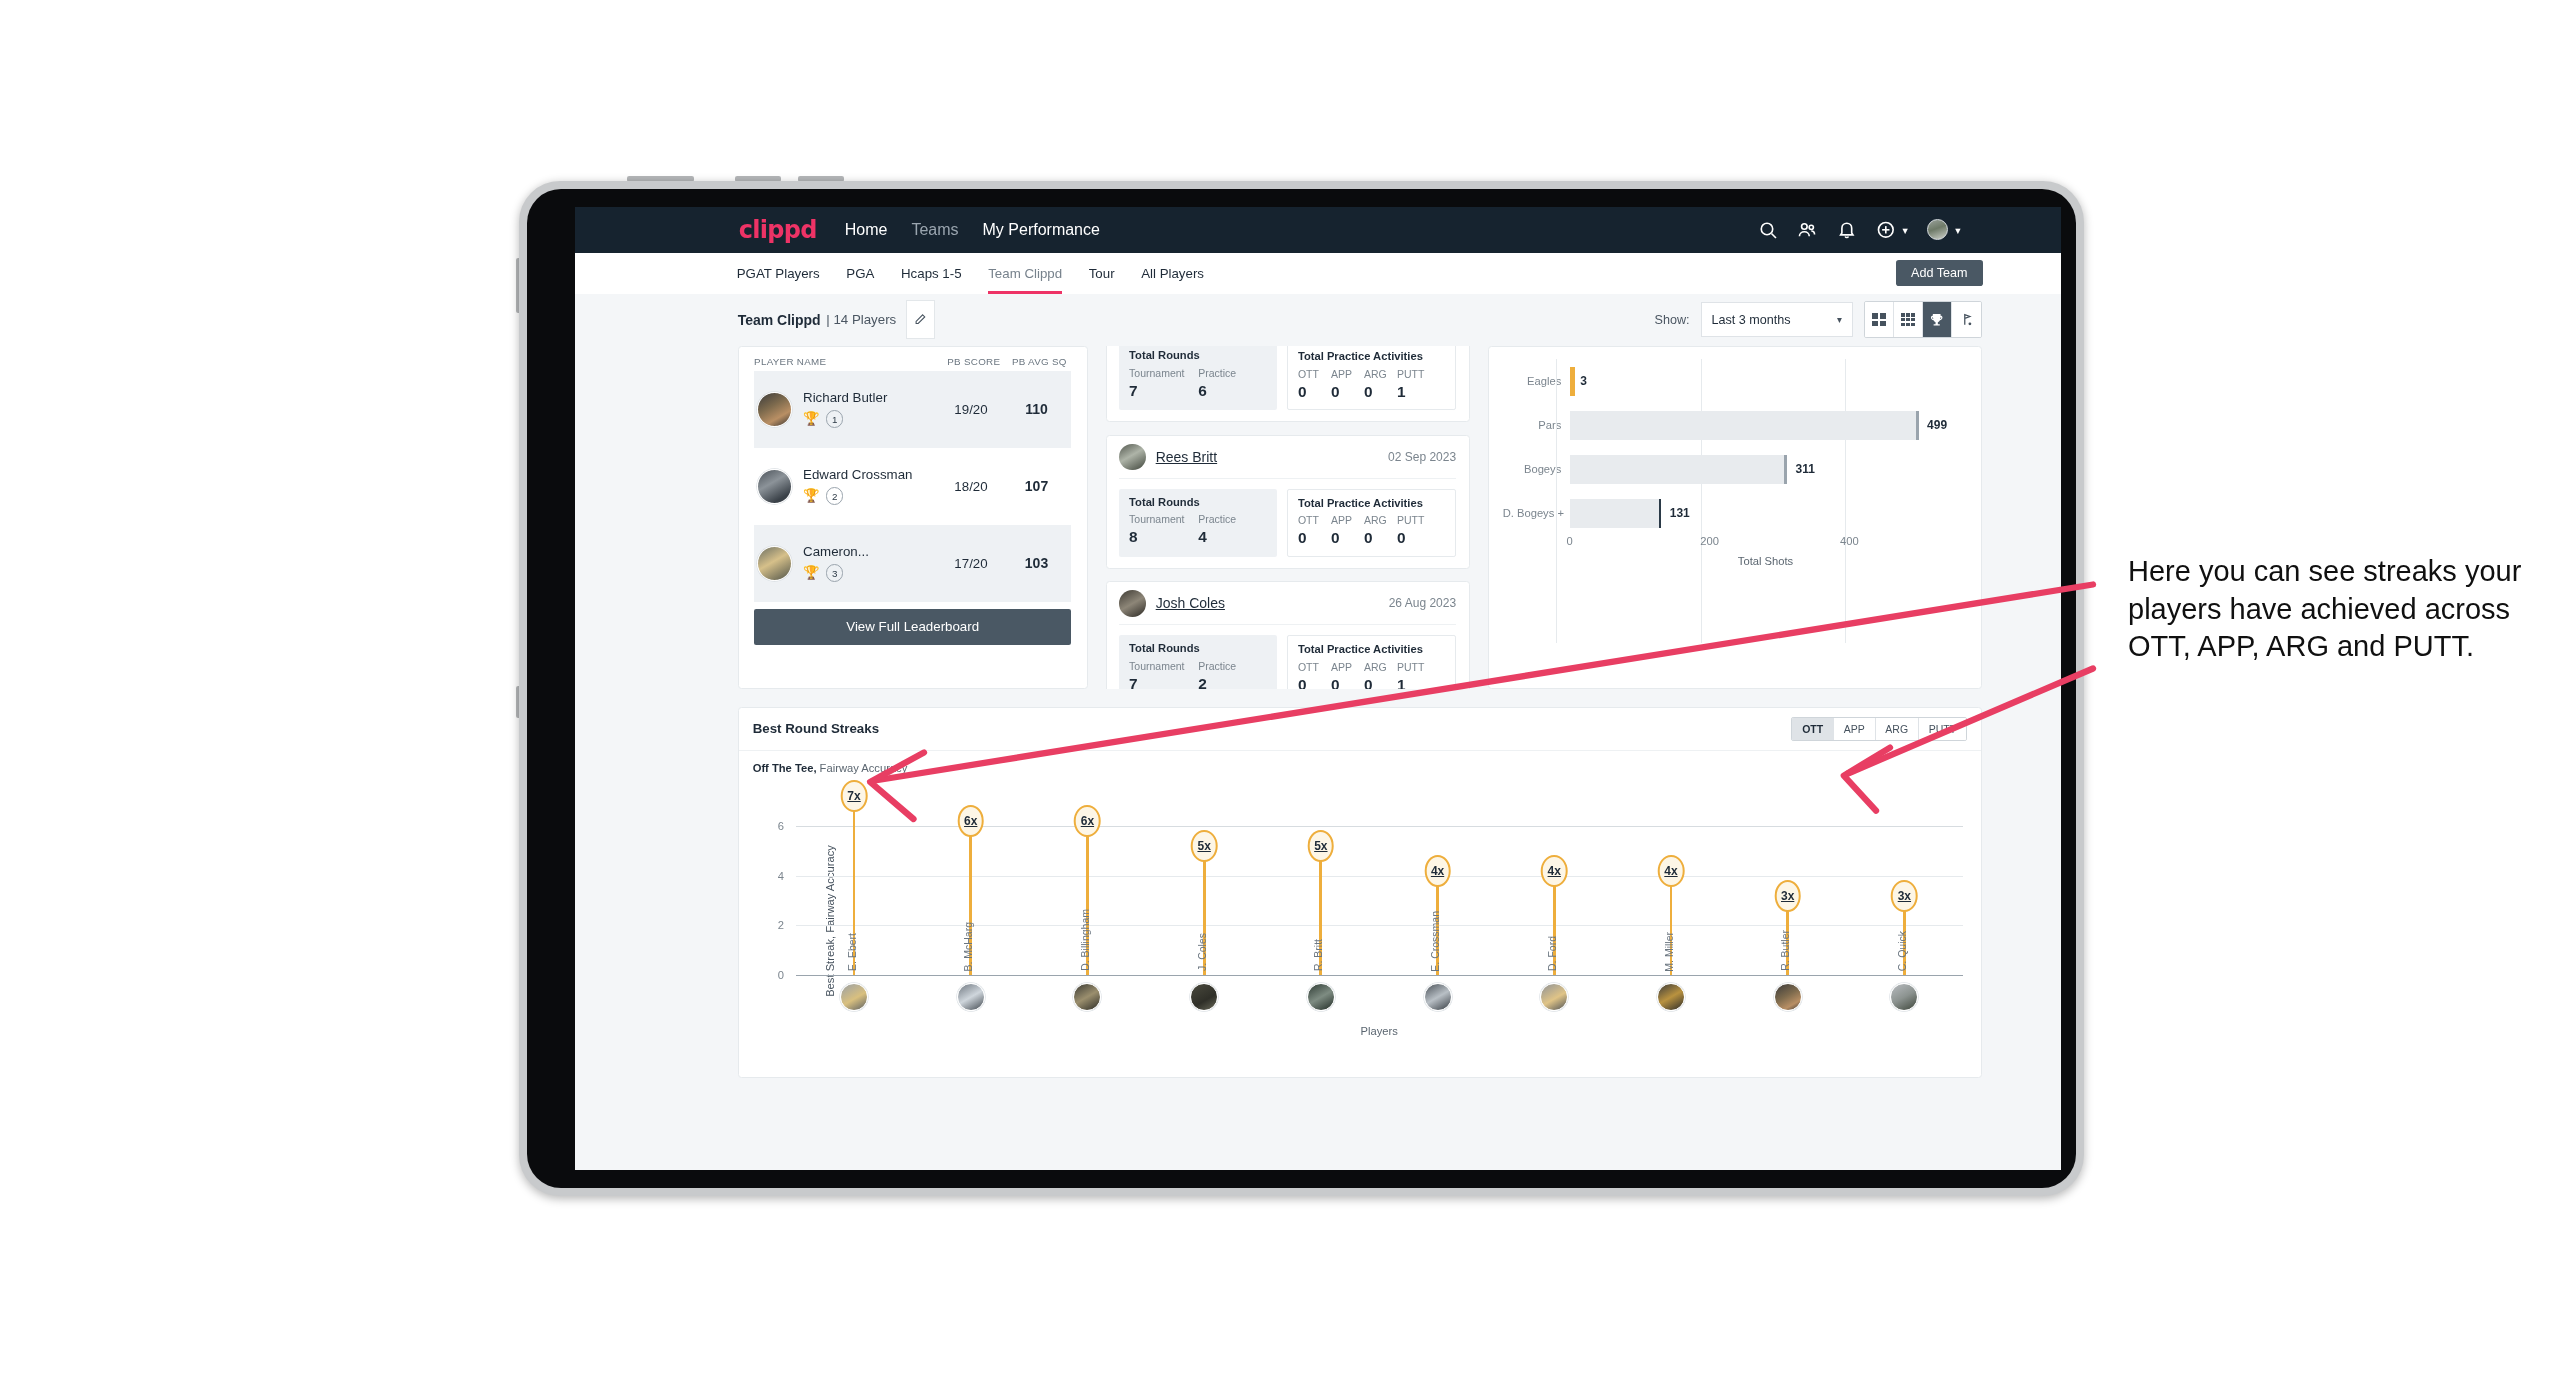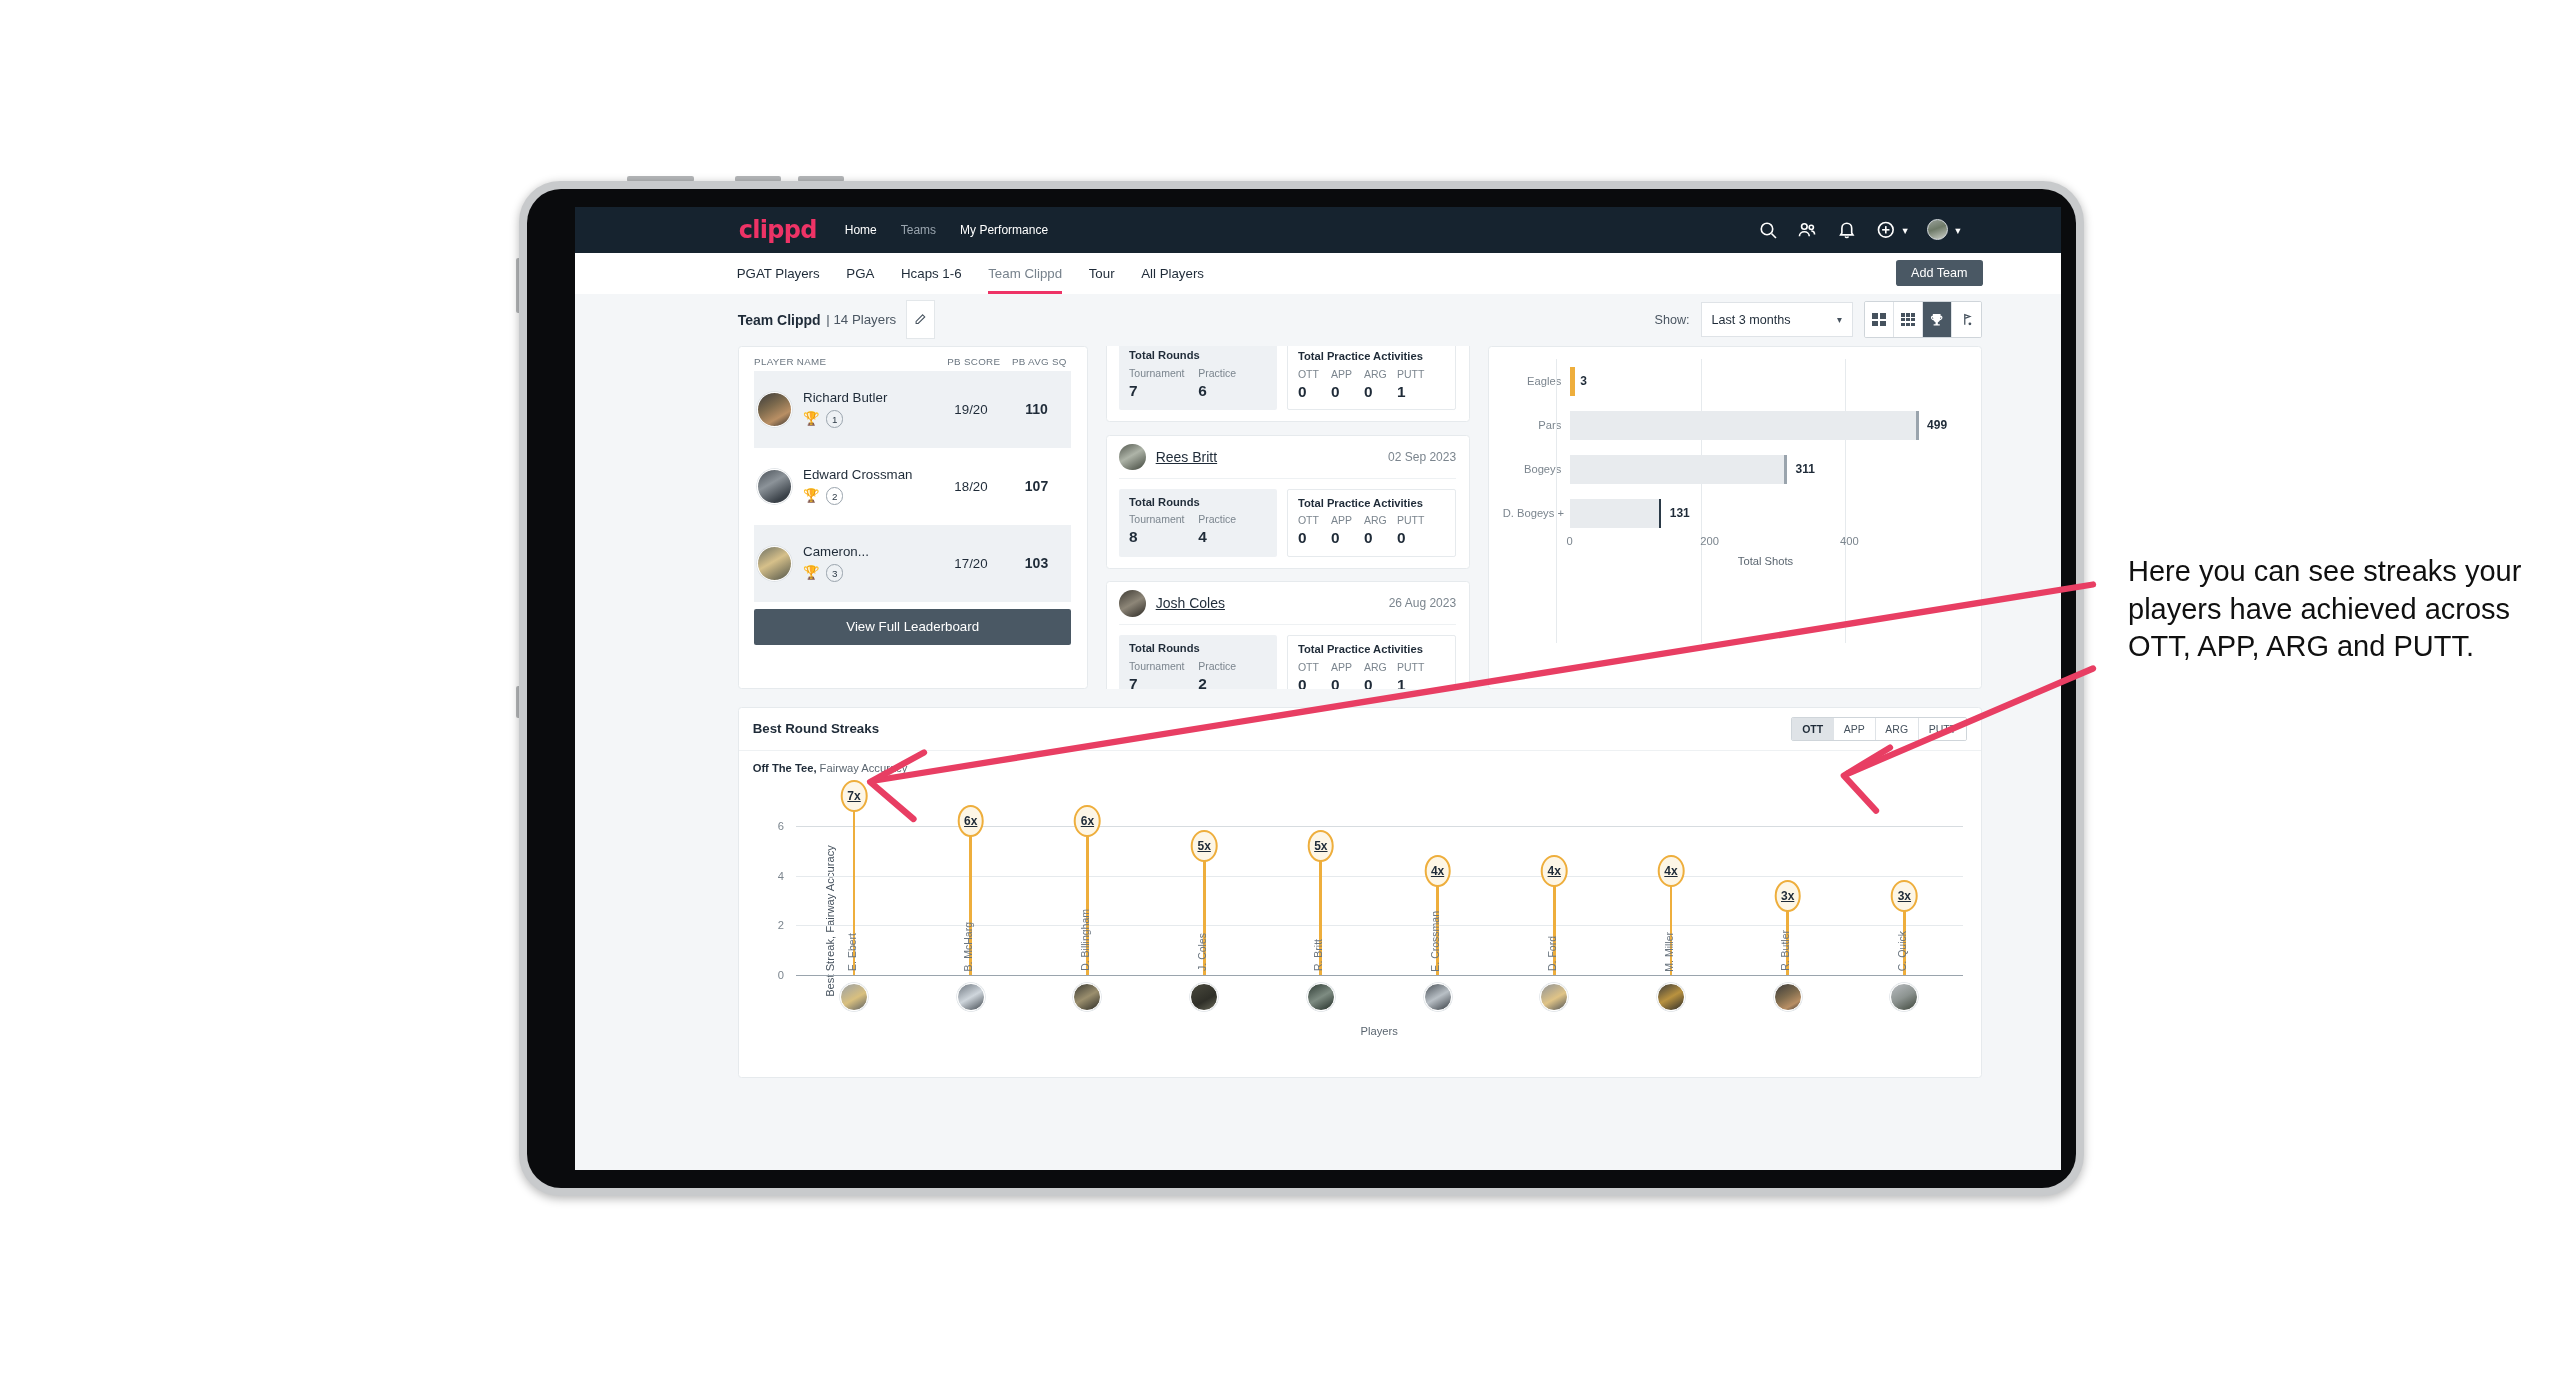--- a/index.html
+++ b/index.html
@@ -55,21 +55,21 @@
     color: #ee3366;
     font-size: 24px;
     font-weight: 700;
     letter-spacing: -0.7px;
     margin-left: 164px;
     margin-right: 28px;
     font-family: "DejaVu Sans", sans-serif;
   }
   .nav-link {
     color: #ffffff;
-    font-size: 12px;
+    font-size: 16px;
     margin-right: 24px;
     white-space: nowrap;
   }
   .nav-link.dim { color: #9aa5af; }
   #nav-right {
     margin-left: auto;
     display: flex; align-items: center; gap: 19.6px;
     padding-right: 78px;
   }
   .nav-icon { width: 19.6px; height: 19.6px; color: #fff; display:block; }
@@ -441,21 +441,21 @@
         </span>
         <span class="nav-caret">▾</span>
         <span id="nav-avatar"></span>
         <span class="nav-caret">▾</span>
       </div>
     </div>
 
     <div id="tabbar">
       <div class="tab">PGAT Players</div>
       <div class="tab">PGA</div>
-      <div class="tab">Hcaps 1-6</div>
+      <div class="tab">Hcaps 1-5</div>
       <div class="tab active">Team Clippd</div>
       <div class="tab">Tour</div>
       <div class="tab">All Players</div>
       <button id="add-team-btn">Add Team</button>
     </div>
 
     <div id="page-body">
 
       <div id="toolbar">
         <span id="team-title">Team Clippd</span>

